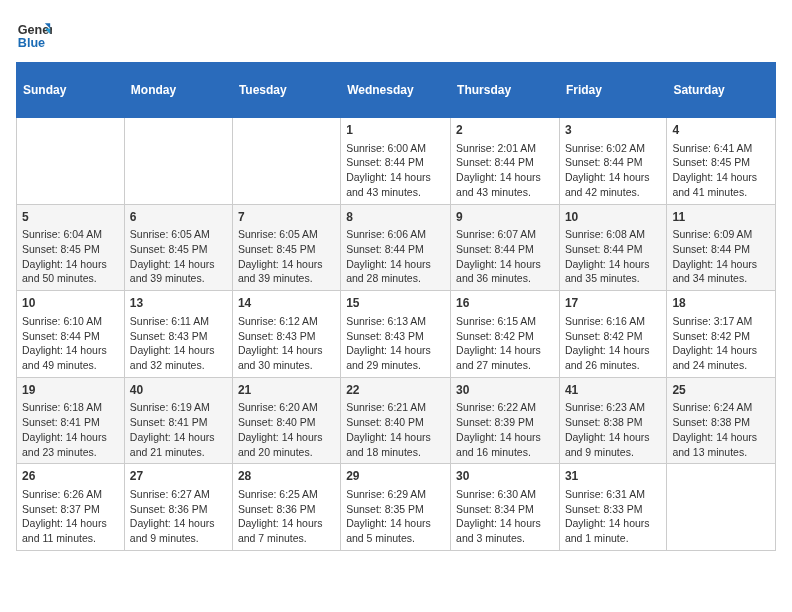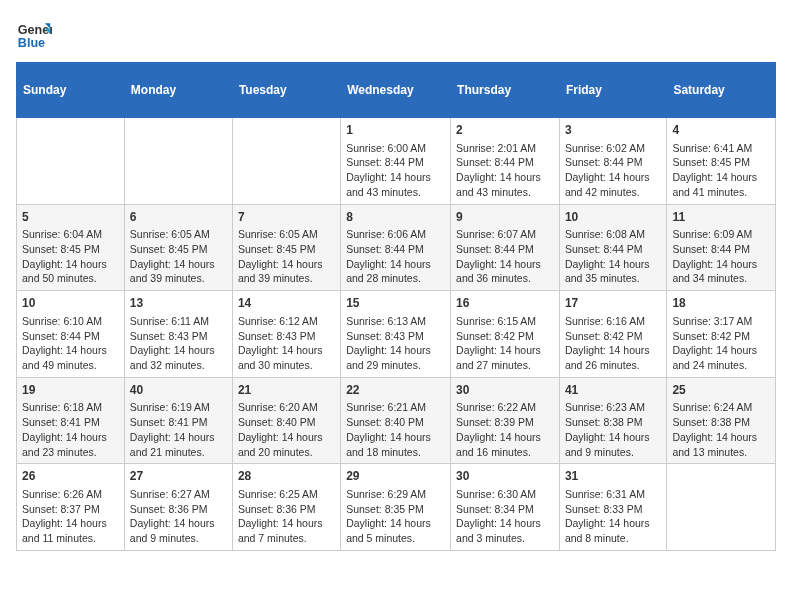--- a/index.html
+++ b/index.html
@@ -327,18 +327,18 @@
           <div class="cell-text">Sunrise: 6:30 AM</div>
           <div class="cell-text">Sunset: 8:34 PM</div>
           <div class="cell-text">Daylight: 14 hours</div>
           <div class="cell-text">and 3 minutes.</div>
         </td>
         <td>
           <span class="day-num">31</span>
           <div class="cell-text">Sunrise: 6:31 AM</div>
           <div class="cell-text">Sunset: 8:33 PM</div>
           <div class="cell-text">Daylight: 14 hours</div>
-          <div class="cell-text">and 8 minute.</div>
+          <div class="cell-text">and 1 minute.</div>
         </td>
         <td></td>
       </tr>
     </tbody>
 </table>
 
 </body></html>

